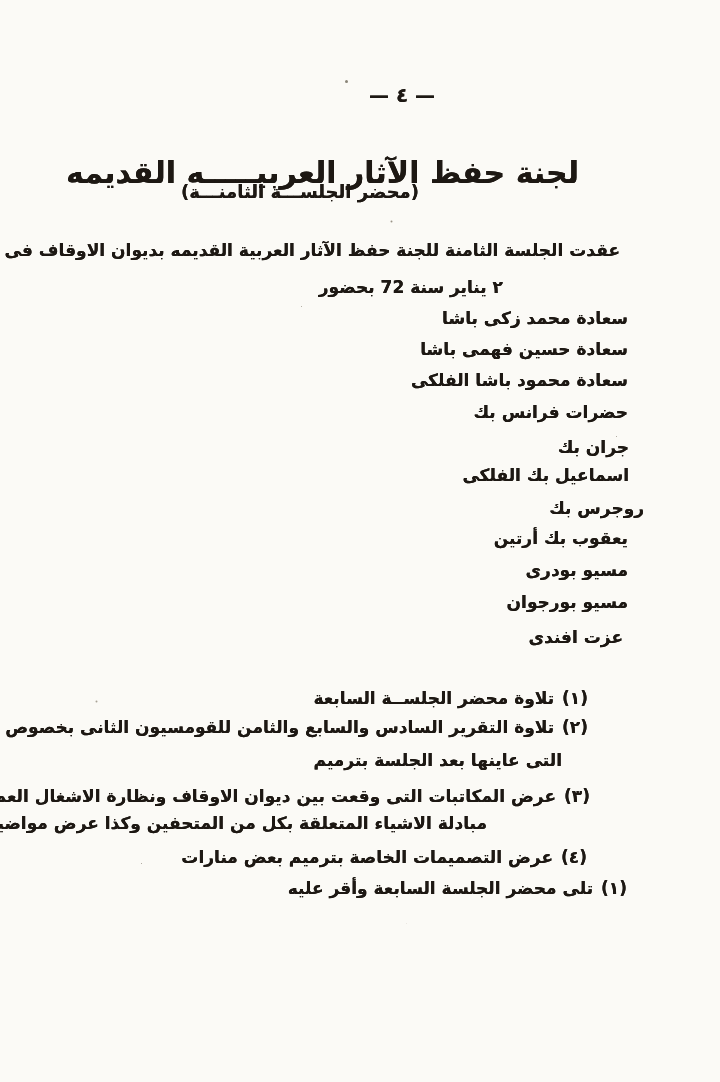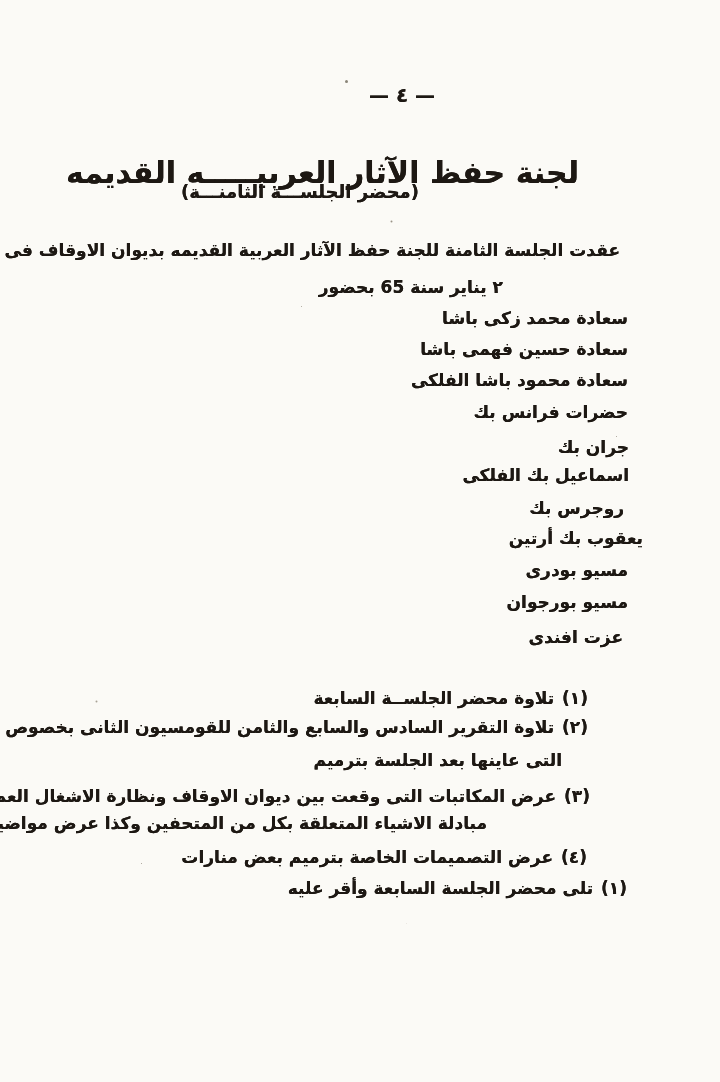--- a/index.html
+++ b/index.html
@@ -41,30 +41,30 @@
 </head>
 <body>
 
 <div class="sheet">
 
   <div class="ln c pageno">— ٤ —</div>
   <div class="ln c title">لجنة حفظ الآثار العربيـــــه القديمه</div>
   <div class="ln c subtitle">(محضر الجلســـة الثامنـــة)</div>
 
   <div class="ln" style="top:241px;right:100px">عقدت الجلسة الثامنة للجنة حفظ الآثار العربية القديمه بديوان الاوقاف فى يوم الاربعاء</div>
-  <div class="ln" style="top:278px;right:217px">٢ يناير سنة 65 بحضور</div>
+  <div class="ln" style="top:278px;right:217px">٢ يناير سنة 72 بحضور</div>
 
   <div class="ln" style="top:309px;right:92px">سعادة محمد زكى باشا</div>
   <div class="ln" style="top:340px;right:92px">سعادة حسين فهمى باشا</div>
   <div class="ln" style="top:371px;right:92px">سعادة محمود باشا الفلكى</div>
   <div class="ln" style="top:403px;right:92px">حضرات فرانس بك</div>
   <div class="ln" style="top:438px;right:91px">جران بك</div>
   <div class="ln" style="top:466px;right:91px">اسماعيل بك الفلكى</div>
-  <div class="ln" style="top:499px;right:96px">روجرس بك</div>
-  <div class="ln" style="top:529px;right:77px">يعقوب بك أرتين</div>
+  <div class="ln" style="top:499px;right:76px">روجرس بك</div>
+  <div class="ln" style="top:529px;right:92px">يعقوب بك أرتين</div>
   <div class="ln" style="top:561px;right:92px">مسيو بودرى</div>
   <div class="ln" style="top:593px;right:92px">مسيو بورجوان</div>
   <div class="ln" style="top:628px;right:97px">عزت افندى</div>
 
 
   <div class="ln" style="top:689px;right:132px">
     <span class="num">(١)</span><span>تلاوة محضر الجلســة السابعة</span>
   </div>
 
   <div class="ln" style="top:718px;right:132px">

